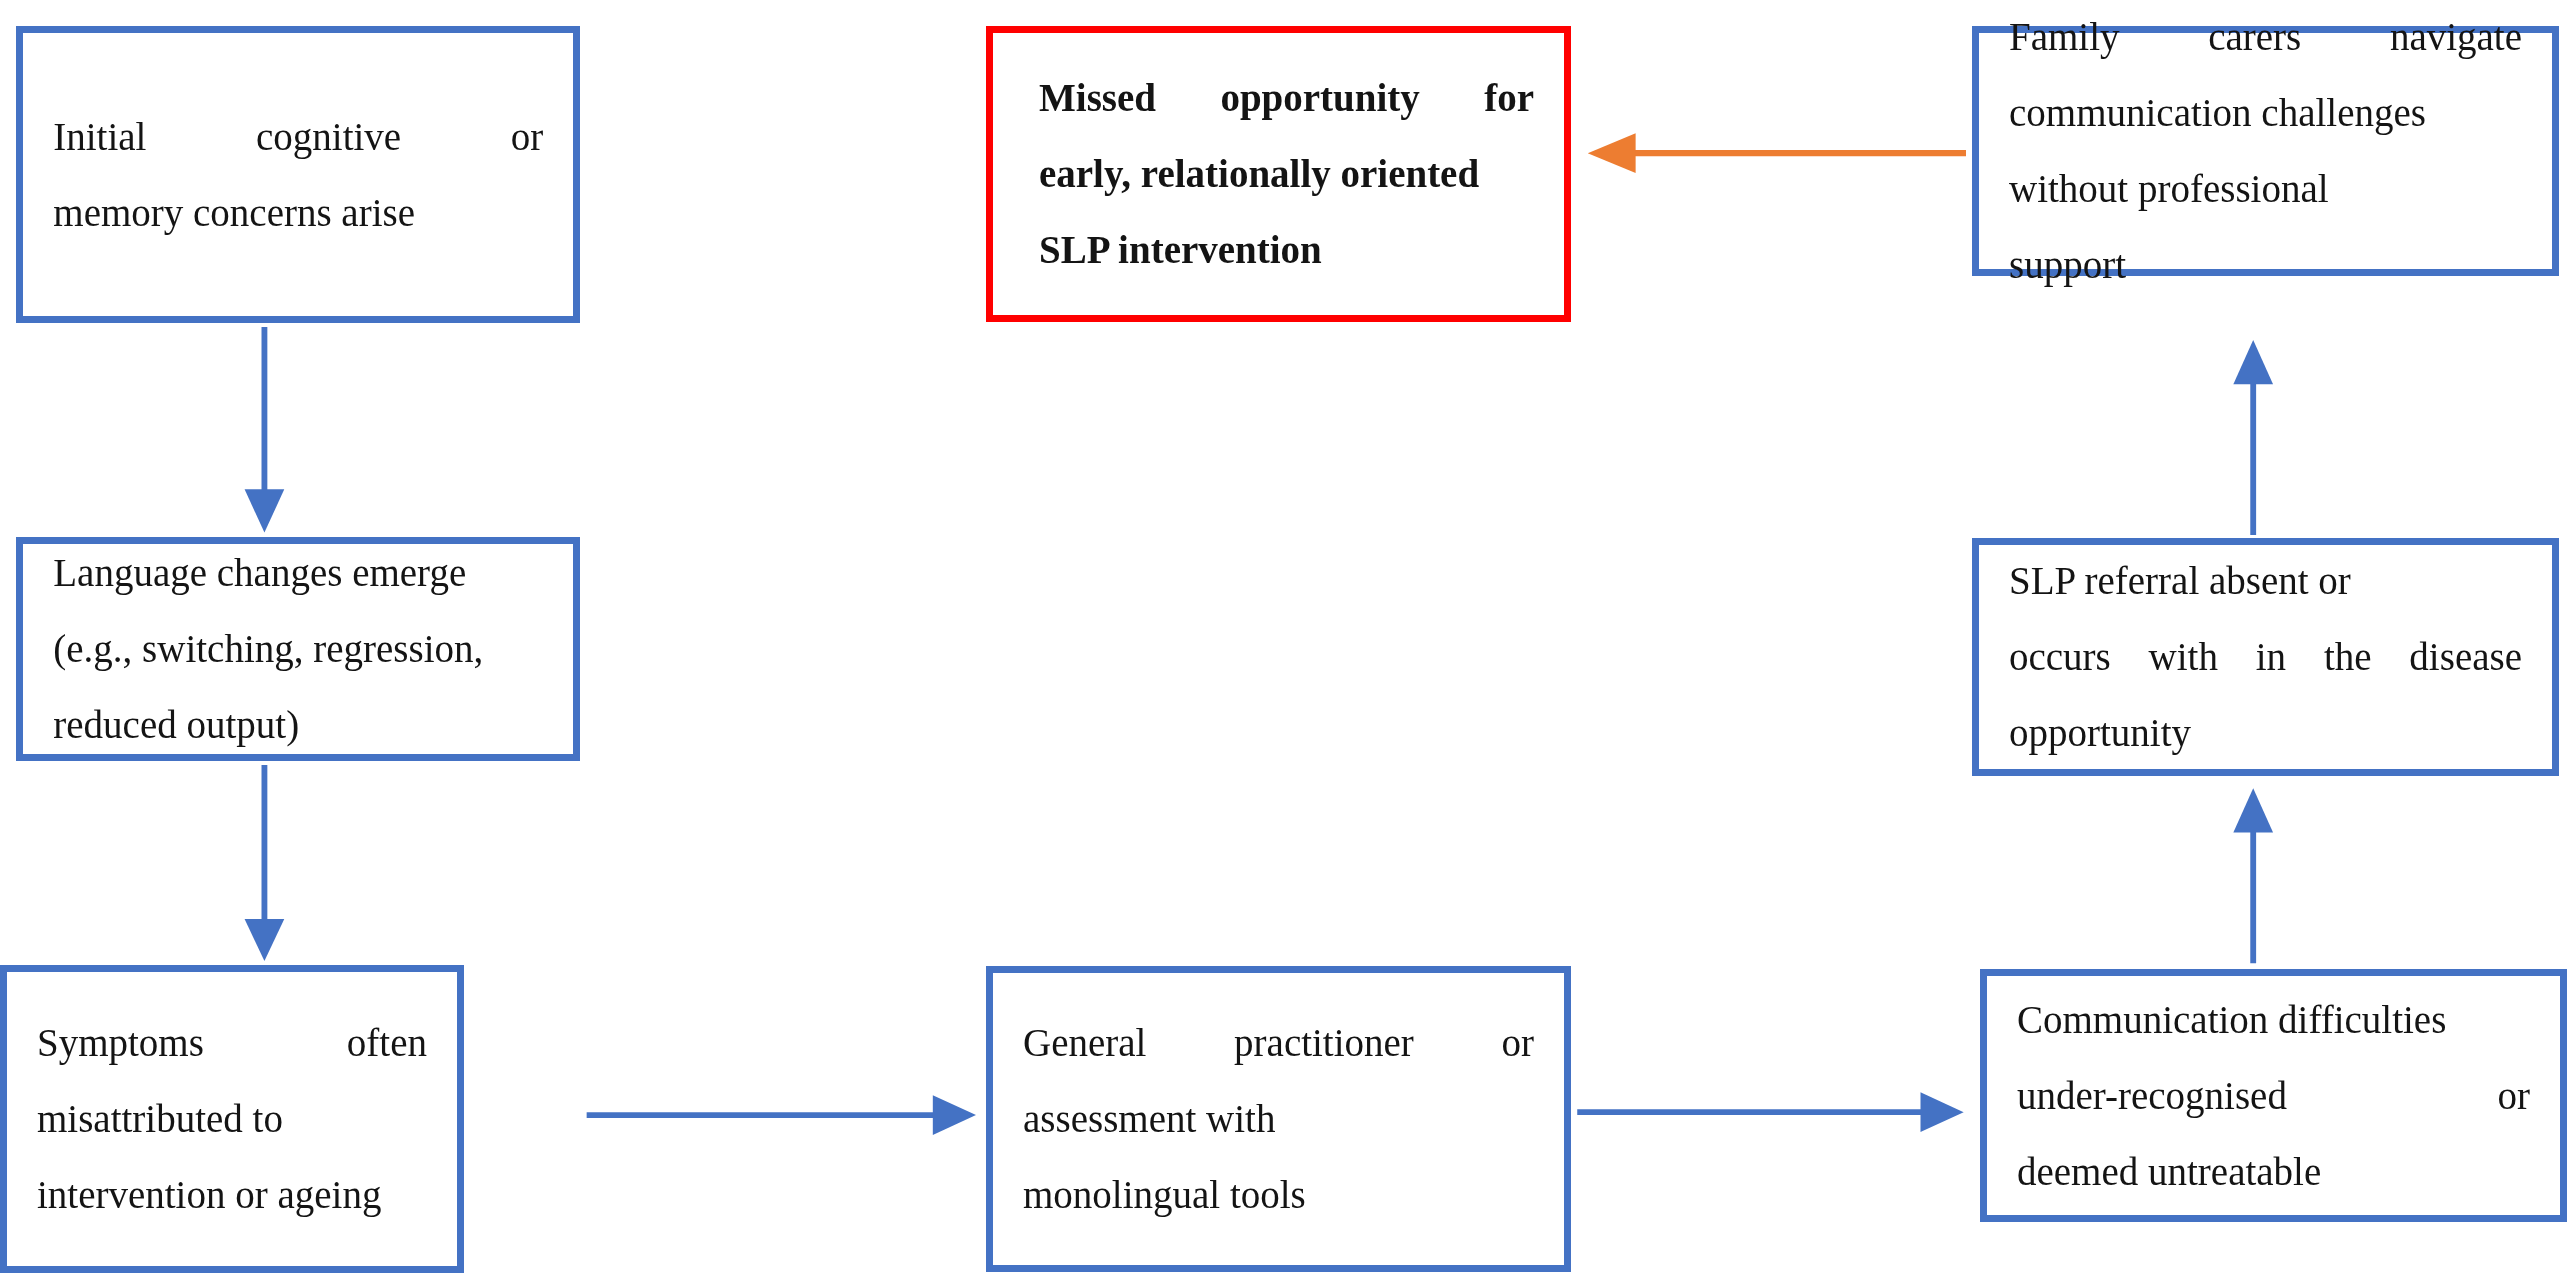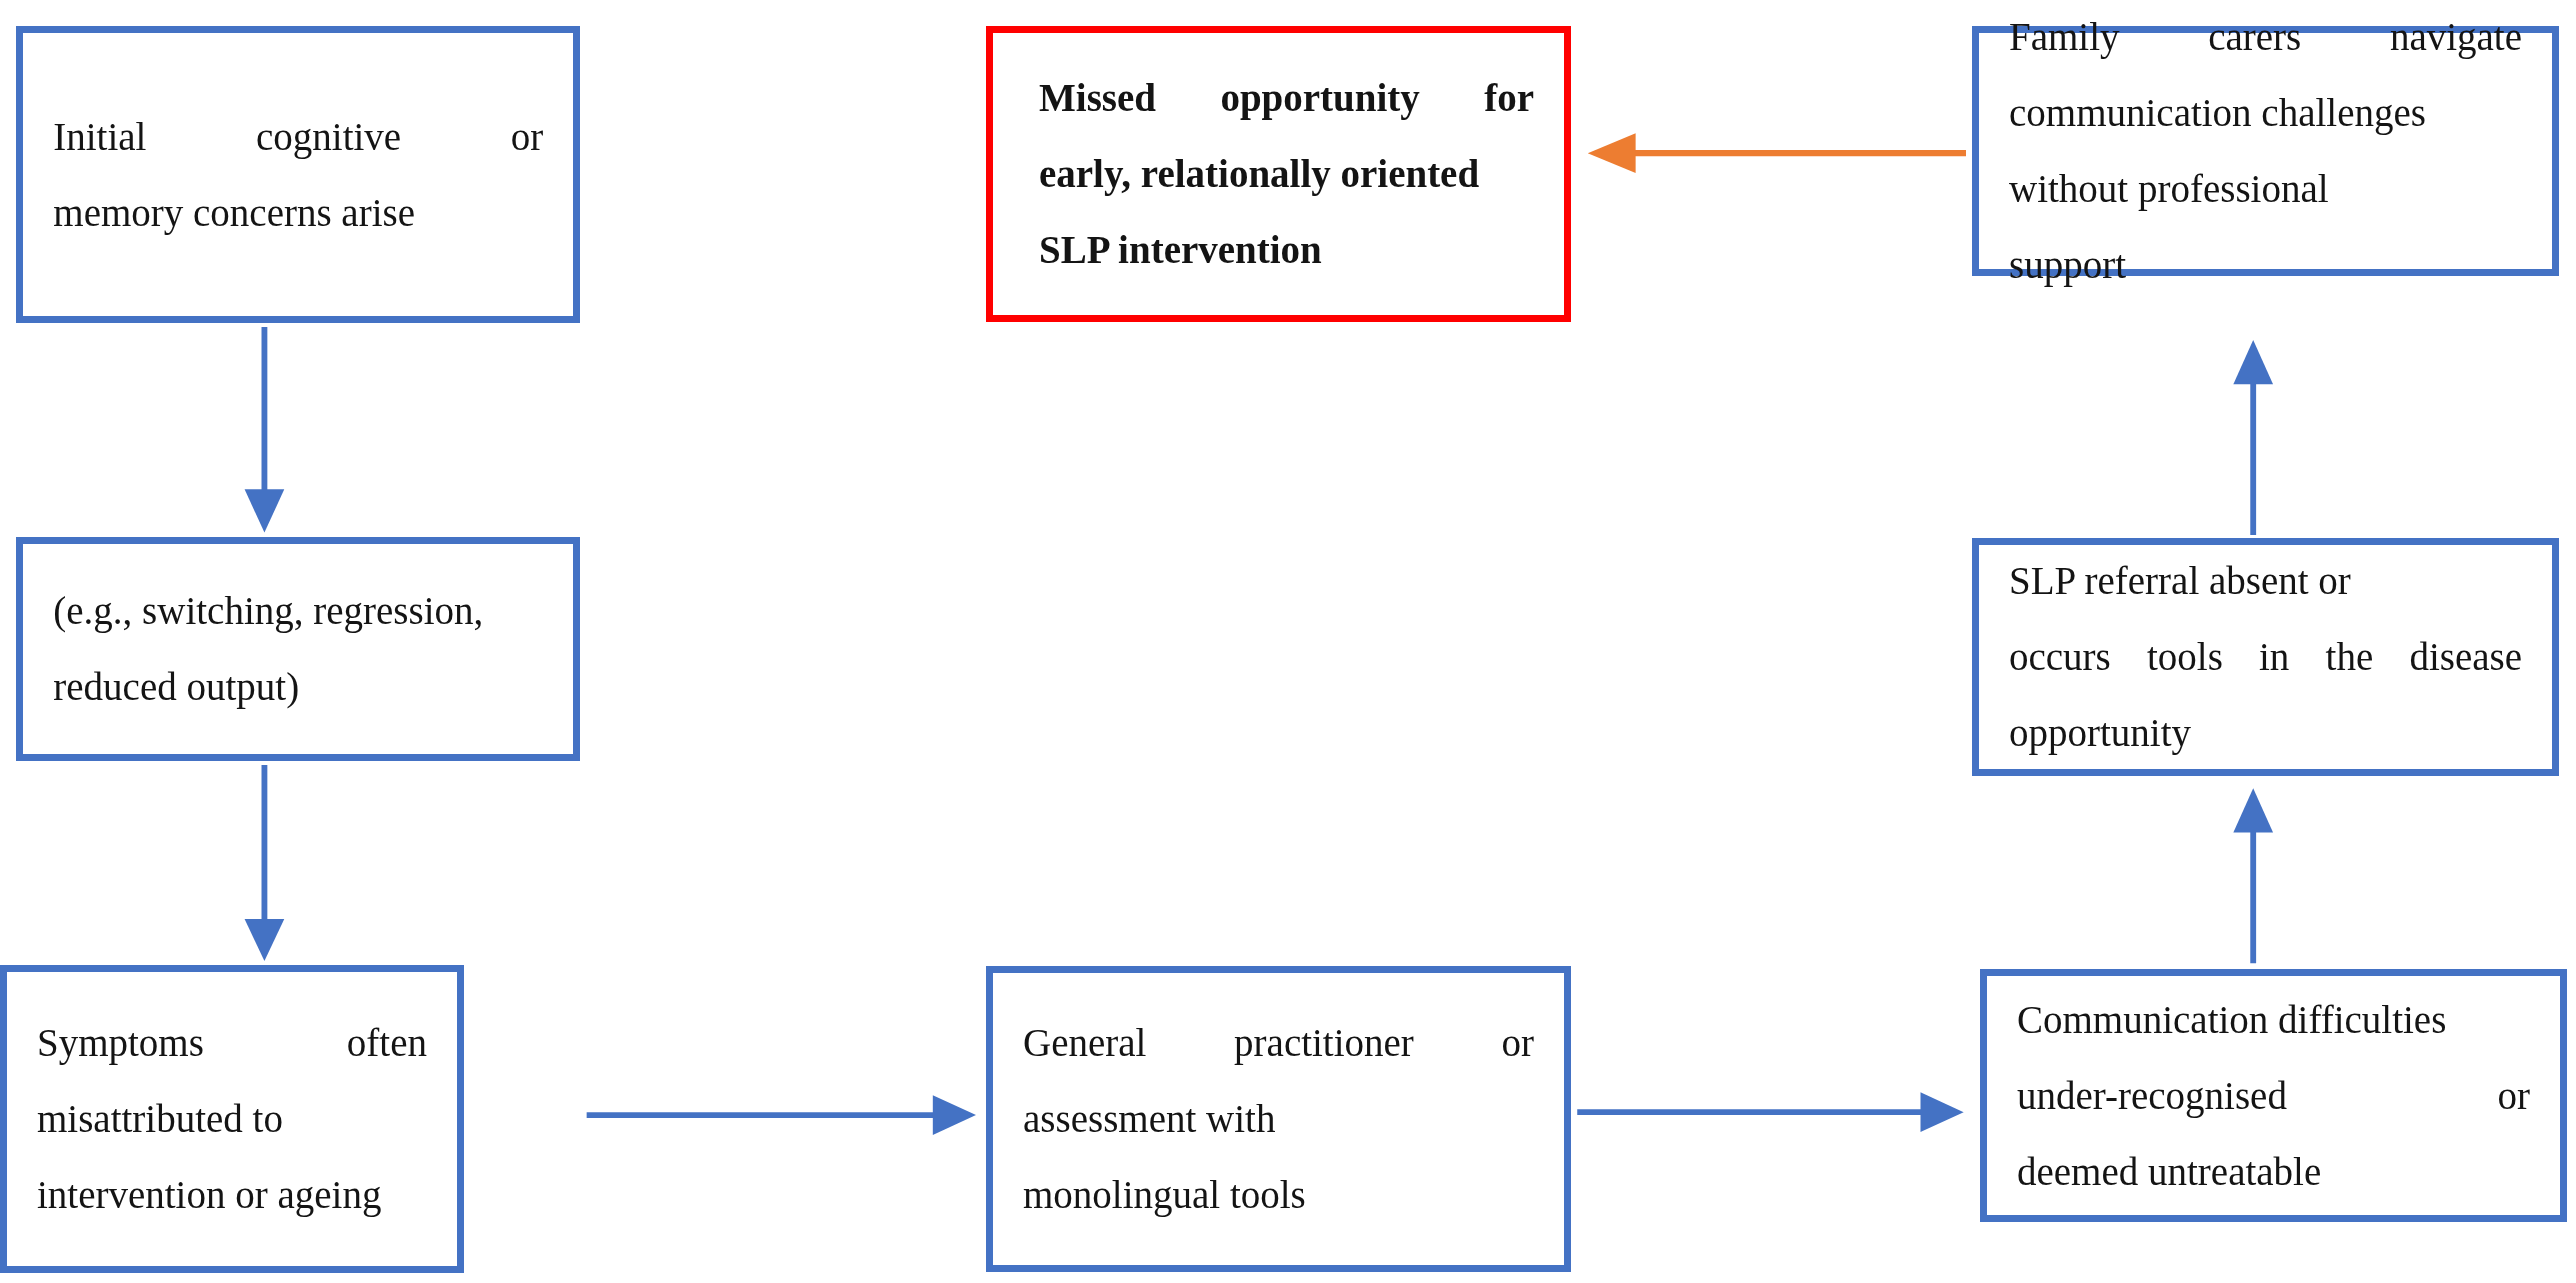--- a/index.html
+++ b/index.html
@@ -95,20 +95,21 @@
       <polygon class="head-orange" points="2802,228 2802,296 2720,262"></polygon>
     </g>
   </svg>
 
   <div class="box" style="left:16.3px; top:26px; width:564px; height:297px">
     <div class="line j">Initial cognitive or</div>
     <div class="line">memory concerns arise</div>
   </div>
 
   <div class="box" style="left:16.3px; top:537px; width:564px; height:224px">
+    <div class="line">Language changes emerge</div>
     <div class="line">(e.g., switching, regression,</div>
     <div class="line">reduced output)</div>
   </div>
 
   <div class="box" style="left:0; top:965px; width:464px; height:308px">
     <div class="line j">Symptoms often</div>
     <div class="line">misattributed to</div>
     <div class="line">intervention or ageing</div>
   </div>
 
@@ -119,21 +120,21 @@
   </div>
 
   <div class="box" style="left:1980px; top:969px; width:587px; height:253px">
     <div class="line">Communication difficulties</div>
     <div class="line j">under-recognised or</div>
     <div class="line">deemed untreatable</div>
   </div>
 
   <div class="box" style="left:1972px; top:538px; width:587px; height:238px">
     <div class="line">SLP referral absent or</div>
-    <div class="line j">occurs tools in the disease</div>
+    <div class="line j">occurs with in the disease</div>
     <div class="line">opportunity</div>
   </div>
 
   <div class="box" style="left:1972px; top:26px; width:587px; height:250px">
     <div class="line j">Family carers navigate</div>
     <div class="line">communication challenges</div>
     <div class="line">without professional</div>
     <div class="line">support</div>
   </div>
 

